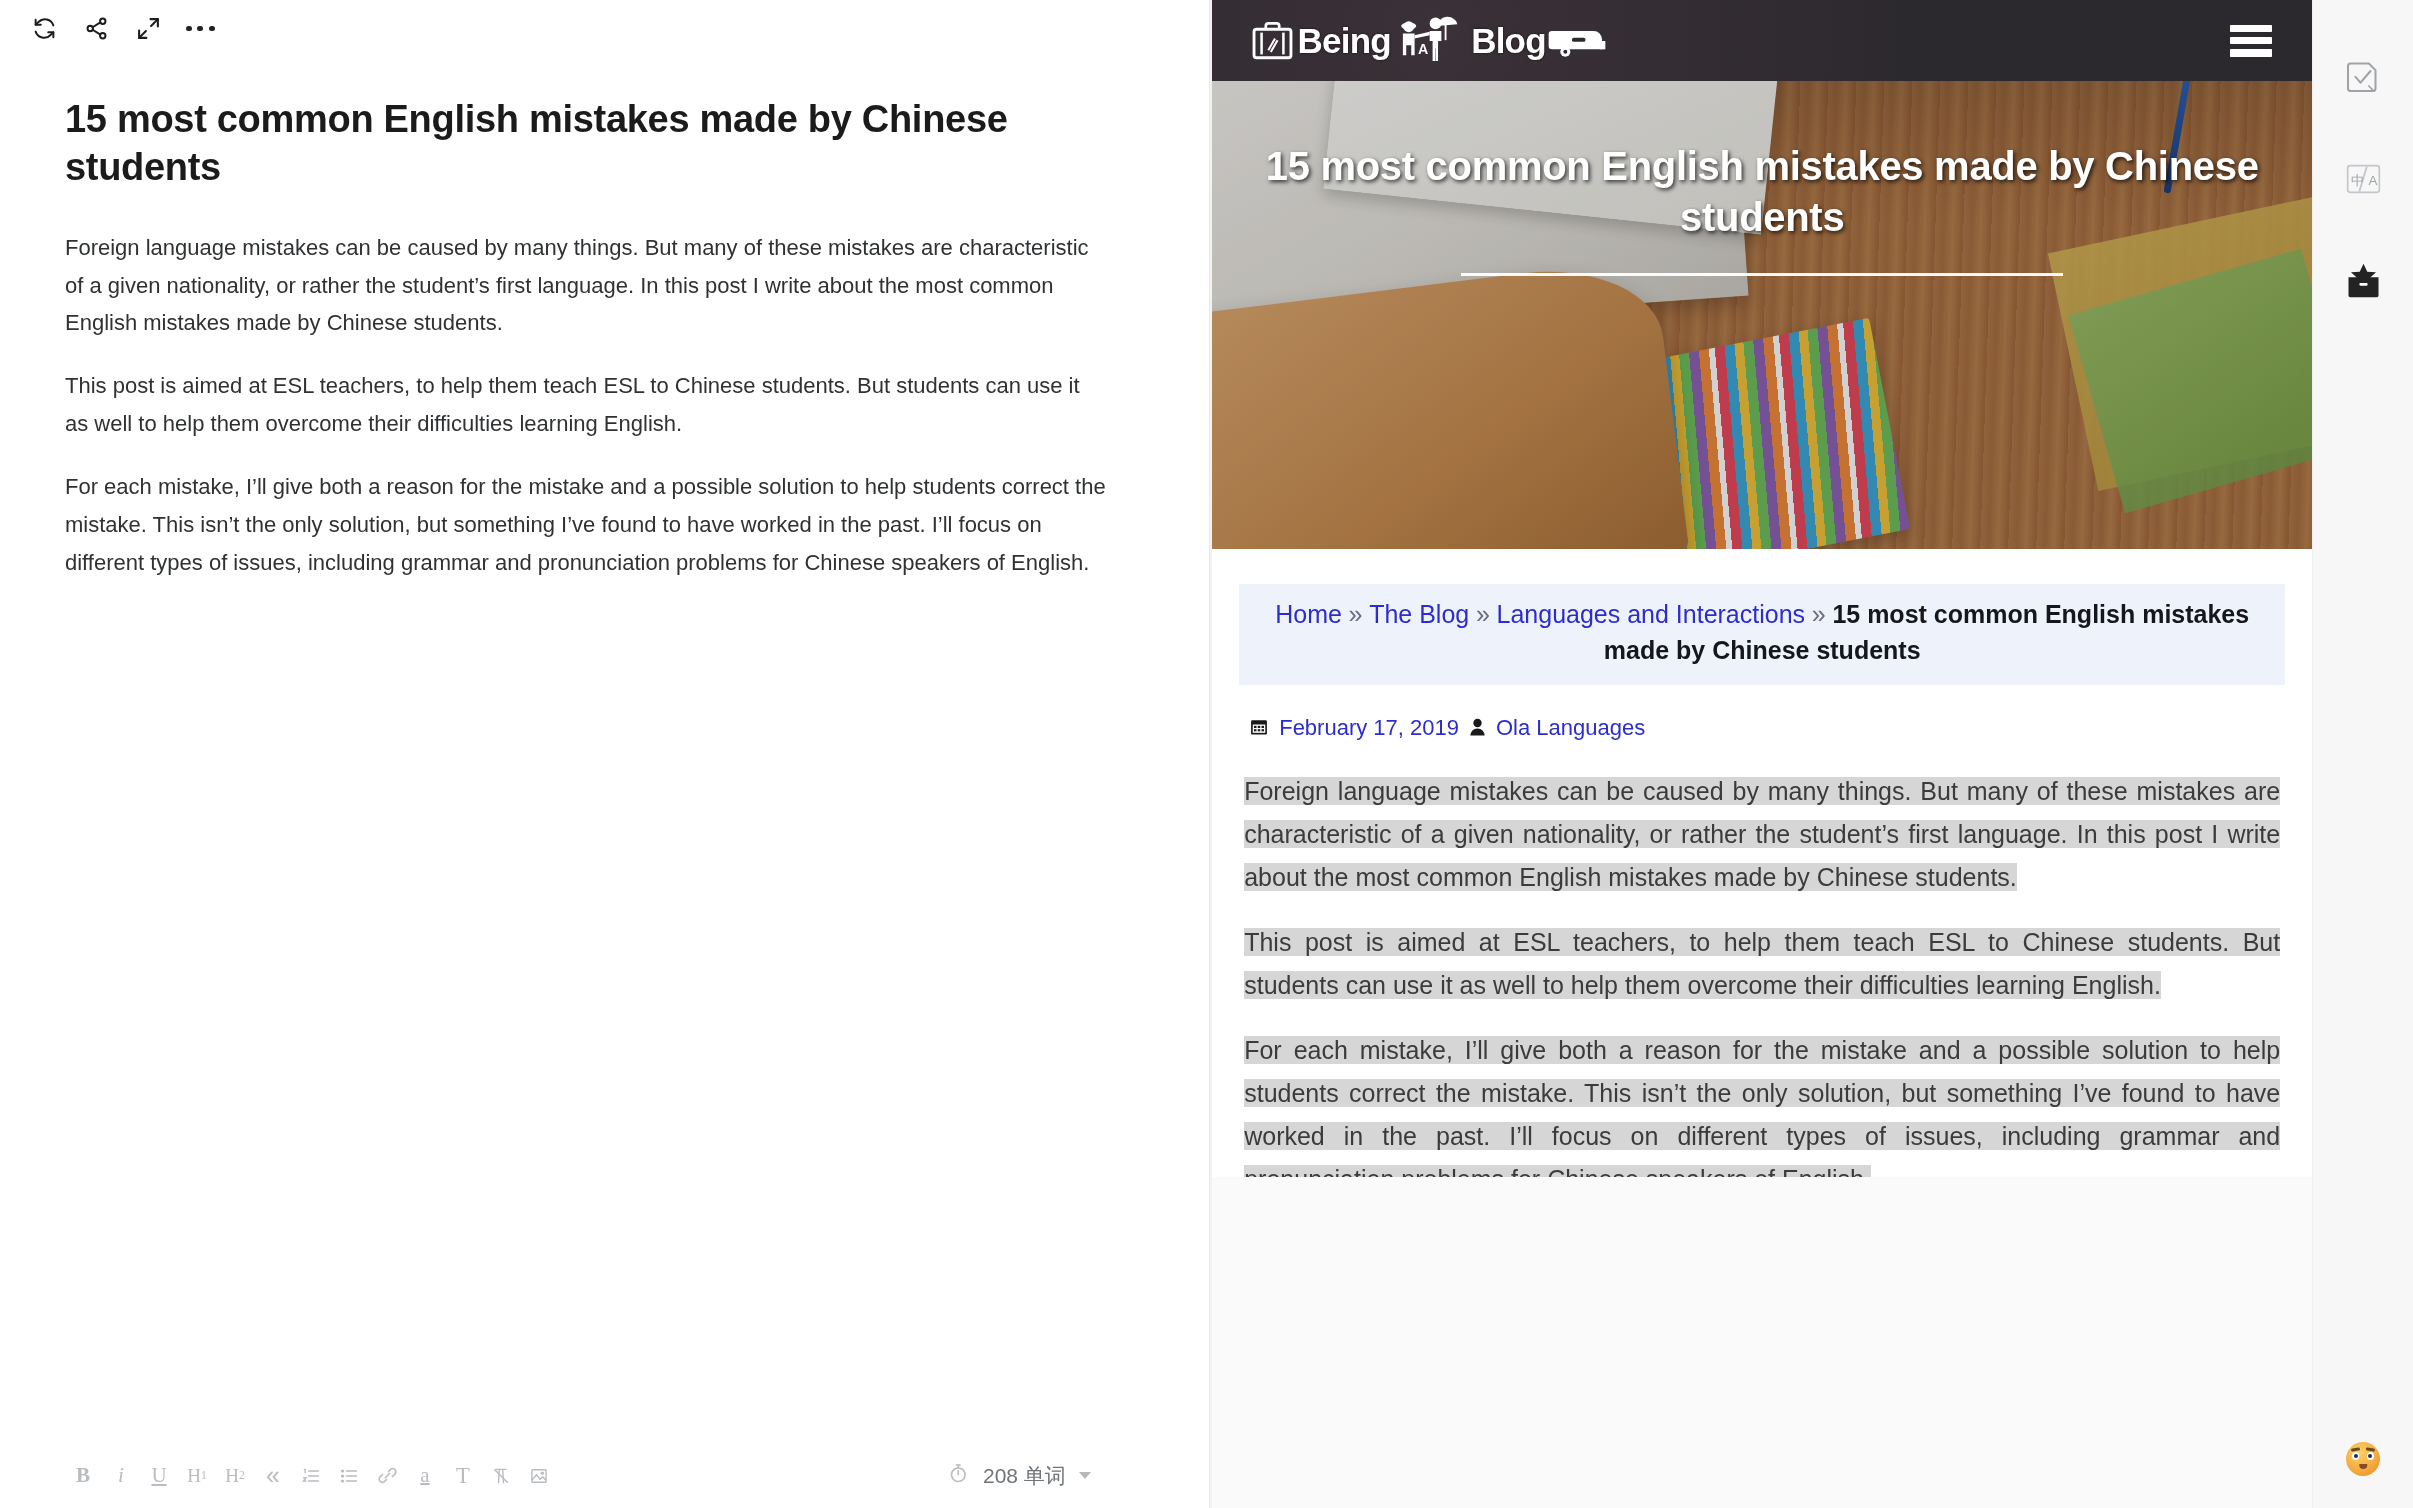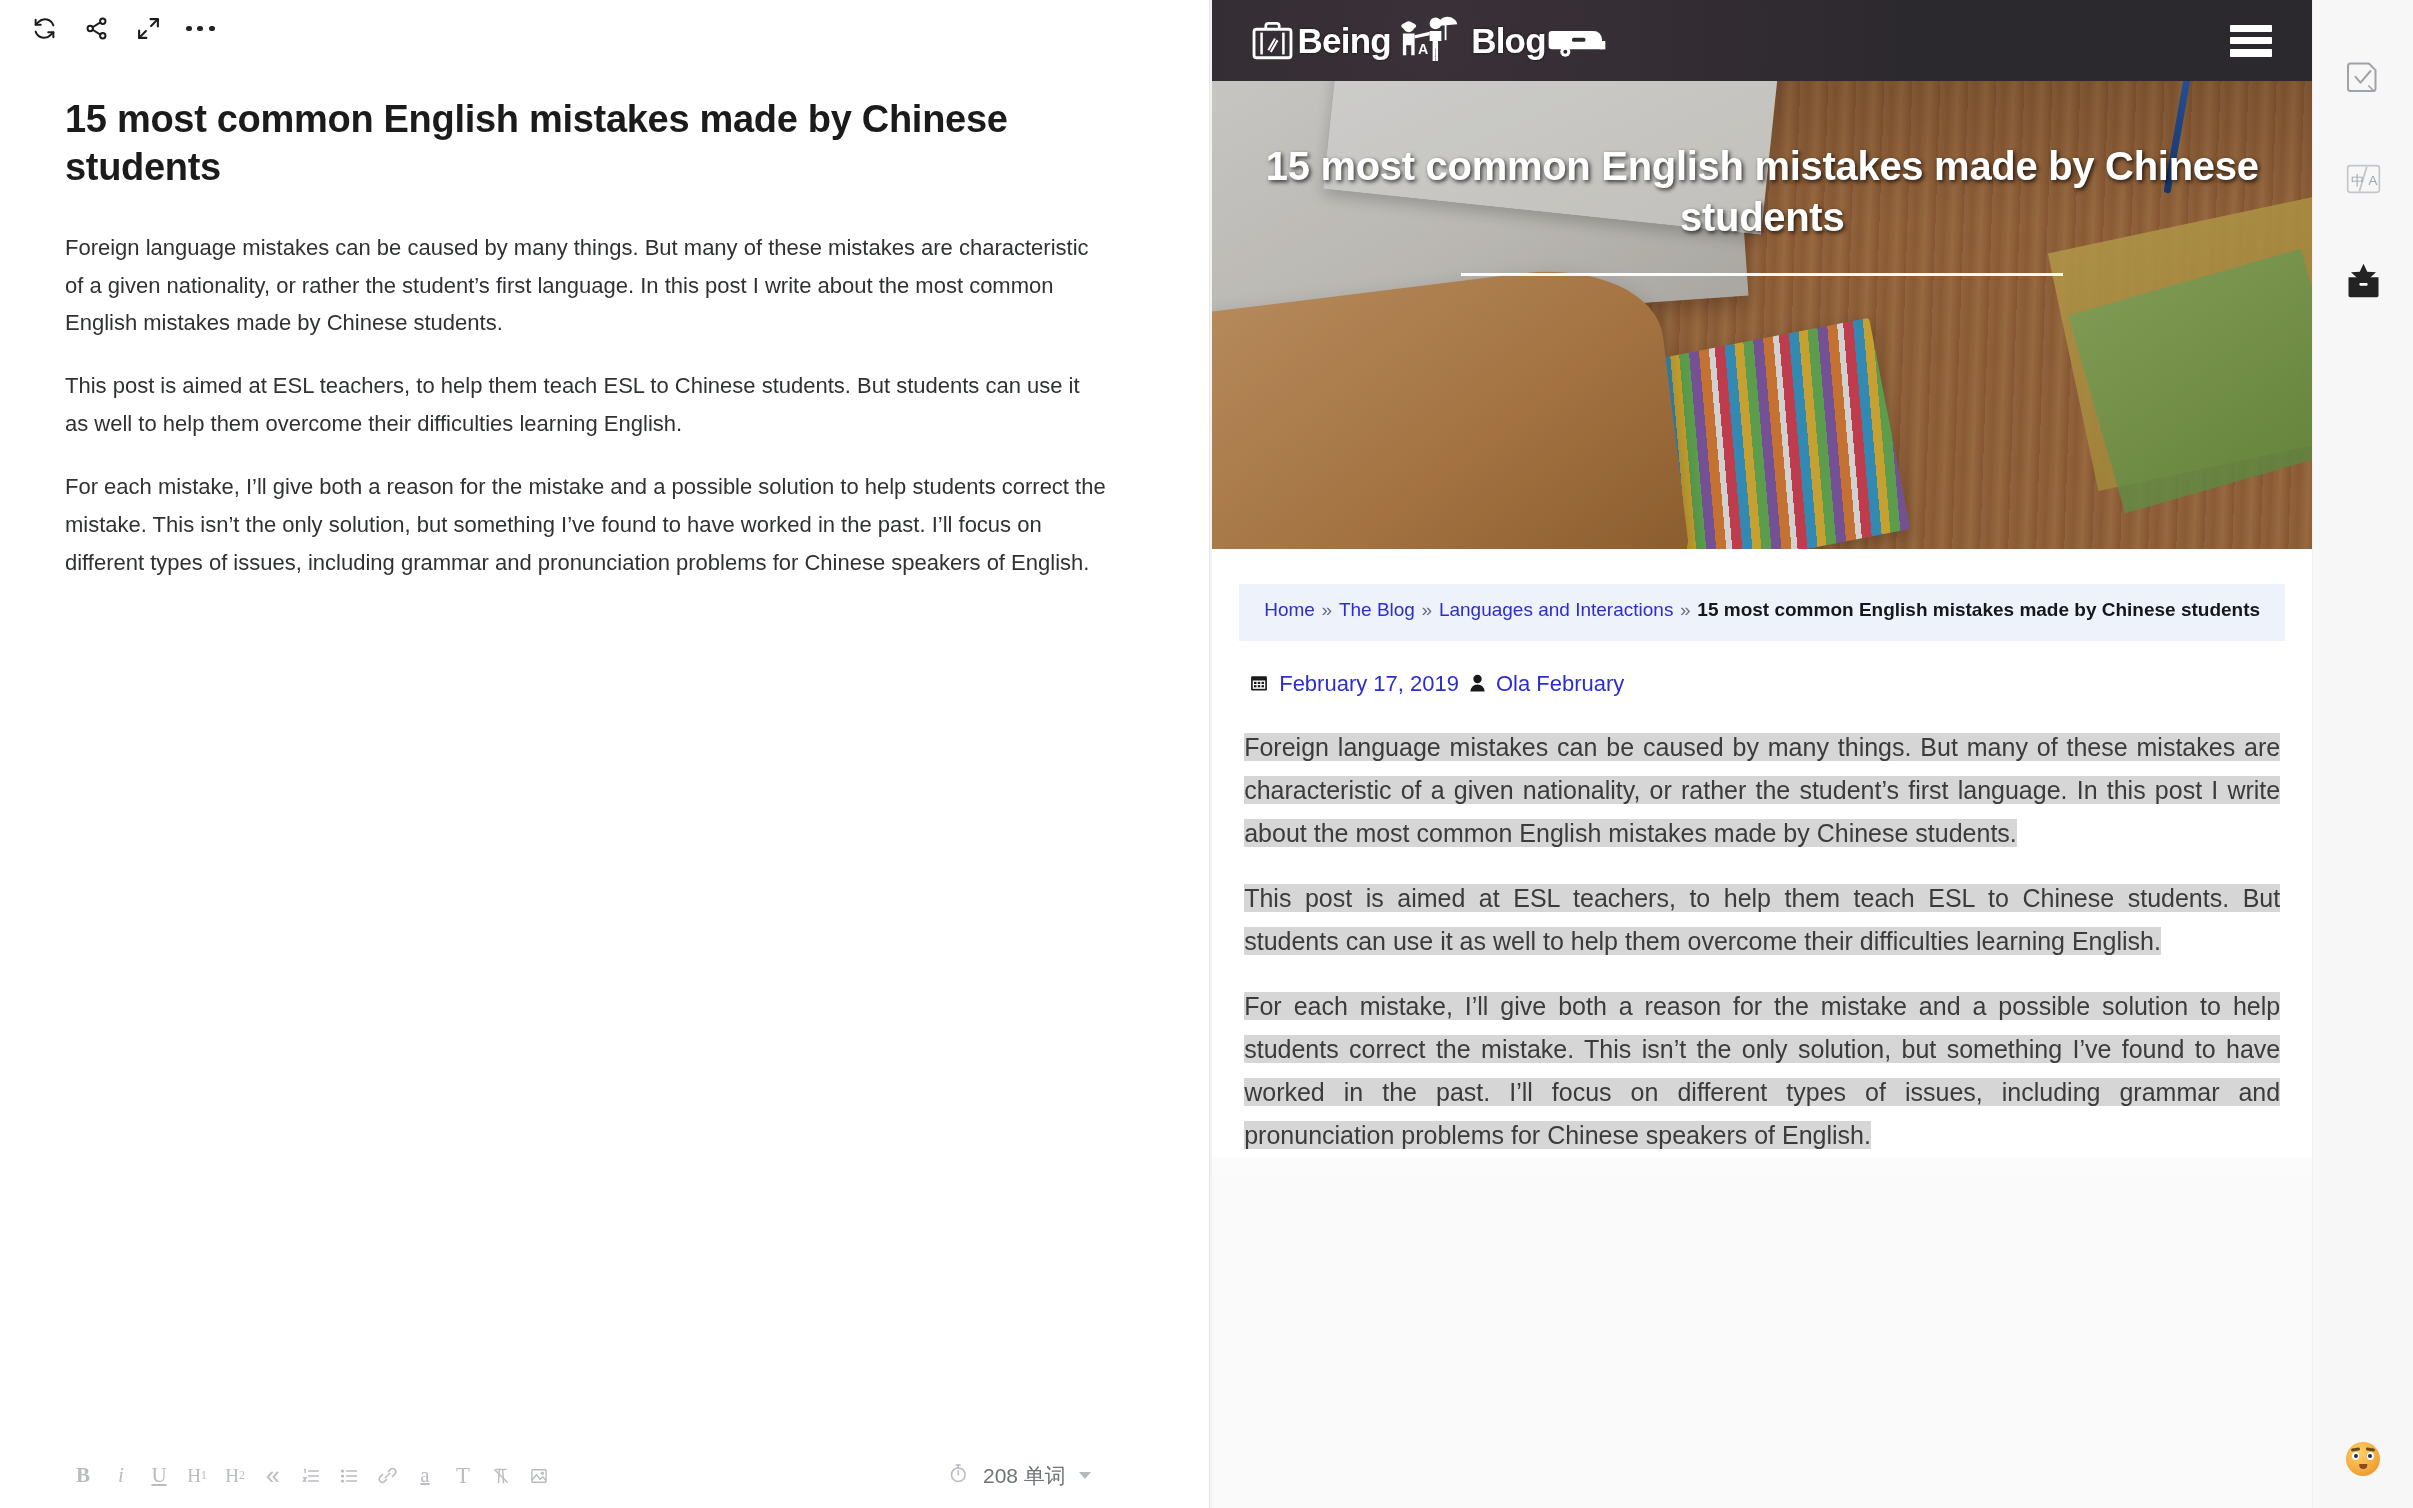--- a/index.html
+++ b/index.html
@@ -200,21 +200,21 @@
   }
   .hero-sub {
     margin-top:32px; color:#f4f1ec; font-size:26px; font-weight:400;
     text-shadow:0.8px 0.8px 3.4px rgba(0,0,0,.8);
   }
 
   .article { padding:35px 27px 0 27px; background:#ffffff; }
   .breadcrumb {
     background:#eef3fb; padding:13.4px 22px 17px 22px;
     text-align:center; line-height:1.42;
-    font-size:19px;
+    font-size:25px;
   }
   .breadcrumb a { color:#2c2ccf; text-decoration:none; cursor:pointer; }
   .breadcrumb .sep { color:#6d6d82; padding:0 6.7px; }
   .breadcrumb .current { color:#16161d; font-weight:700; }
 
   .meta {
     margin-top:30px; padding-left:10px;
     display:flex; align-items:center; gap:10px;
     font-size:22px;
   }
@@ -474,21 +474,21 @@
                 </g>
             </svg>
           </span>
           <a>February 17, 2019</a>
           <span class="ic">
             <svg width="17" height="18.4" viewBox="0 0 20 22" fill="#1a1a1a">
               <circle cx="10" cy="6" r="5"></circle>
               <path d="M1.5 21c0-4.7 3.8-8.5 8.5-8.5s8.5 3.8 8.5 8.5z"></path>
             </svg>
           </span>
-          <a>Ola February</a>
+          <a>Ola Languages</a>
         </div>
 
         <div class="post-body">
           <p class="post-p"><span>Foreign language mistakes can be caused by many things. But many of these mistakes are characteristic of a given nationality, or rather the student’s first language. In this post I write about the most common English mistakes made by Chinese students.</span></p>
           <p class="post-p"><span>This post is aimed at ESL teachers, to help them teach ESL to Chinese students. But students can use it as well to help them overcome their difficulties learning English.</span></p>
           <p class="post-p"><span>For each mistake, I’ll give both a reason for the mistake and a possible solution to help students correct the mistake. This isn’t the only solution, but something I’ve found to have worked in the past. I’ll focus on different types of issues, including grammar and pronunciation problems for Chinese speakers of English.</span></p>
         </div>
       </div>
     </div>
   </div>

